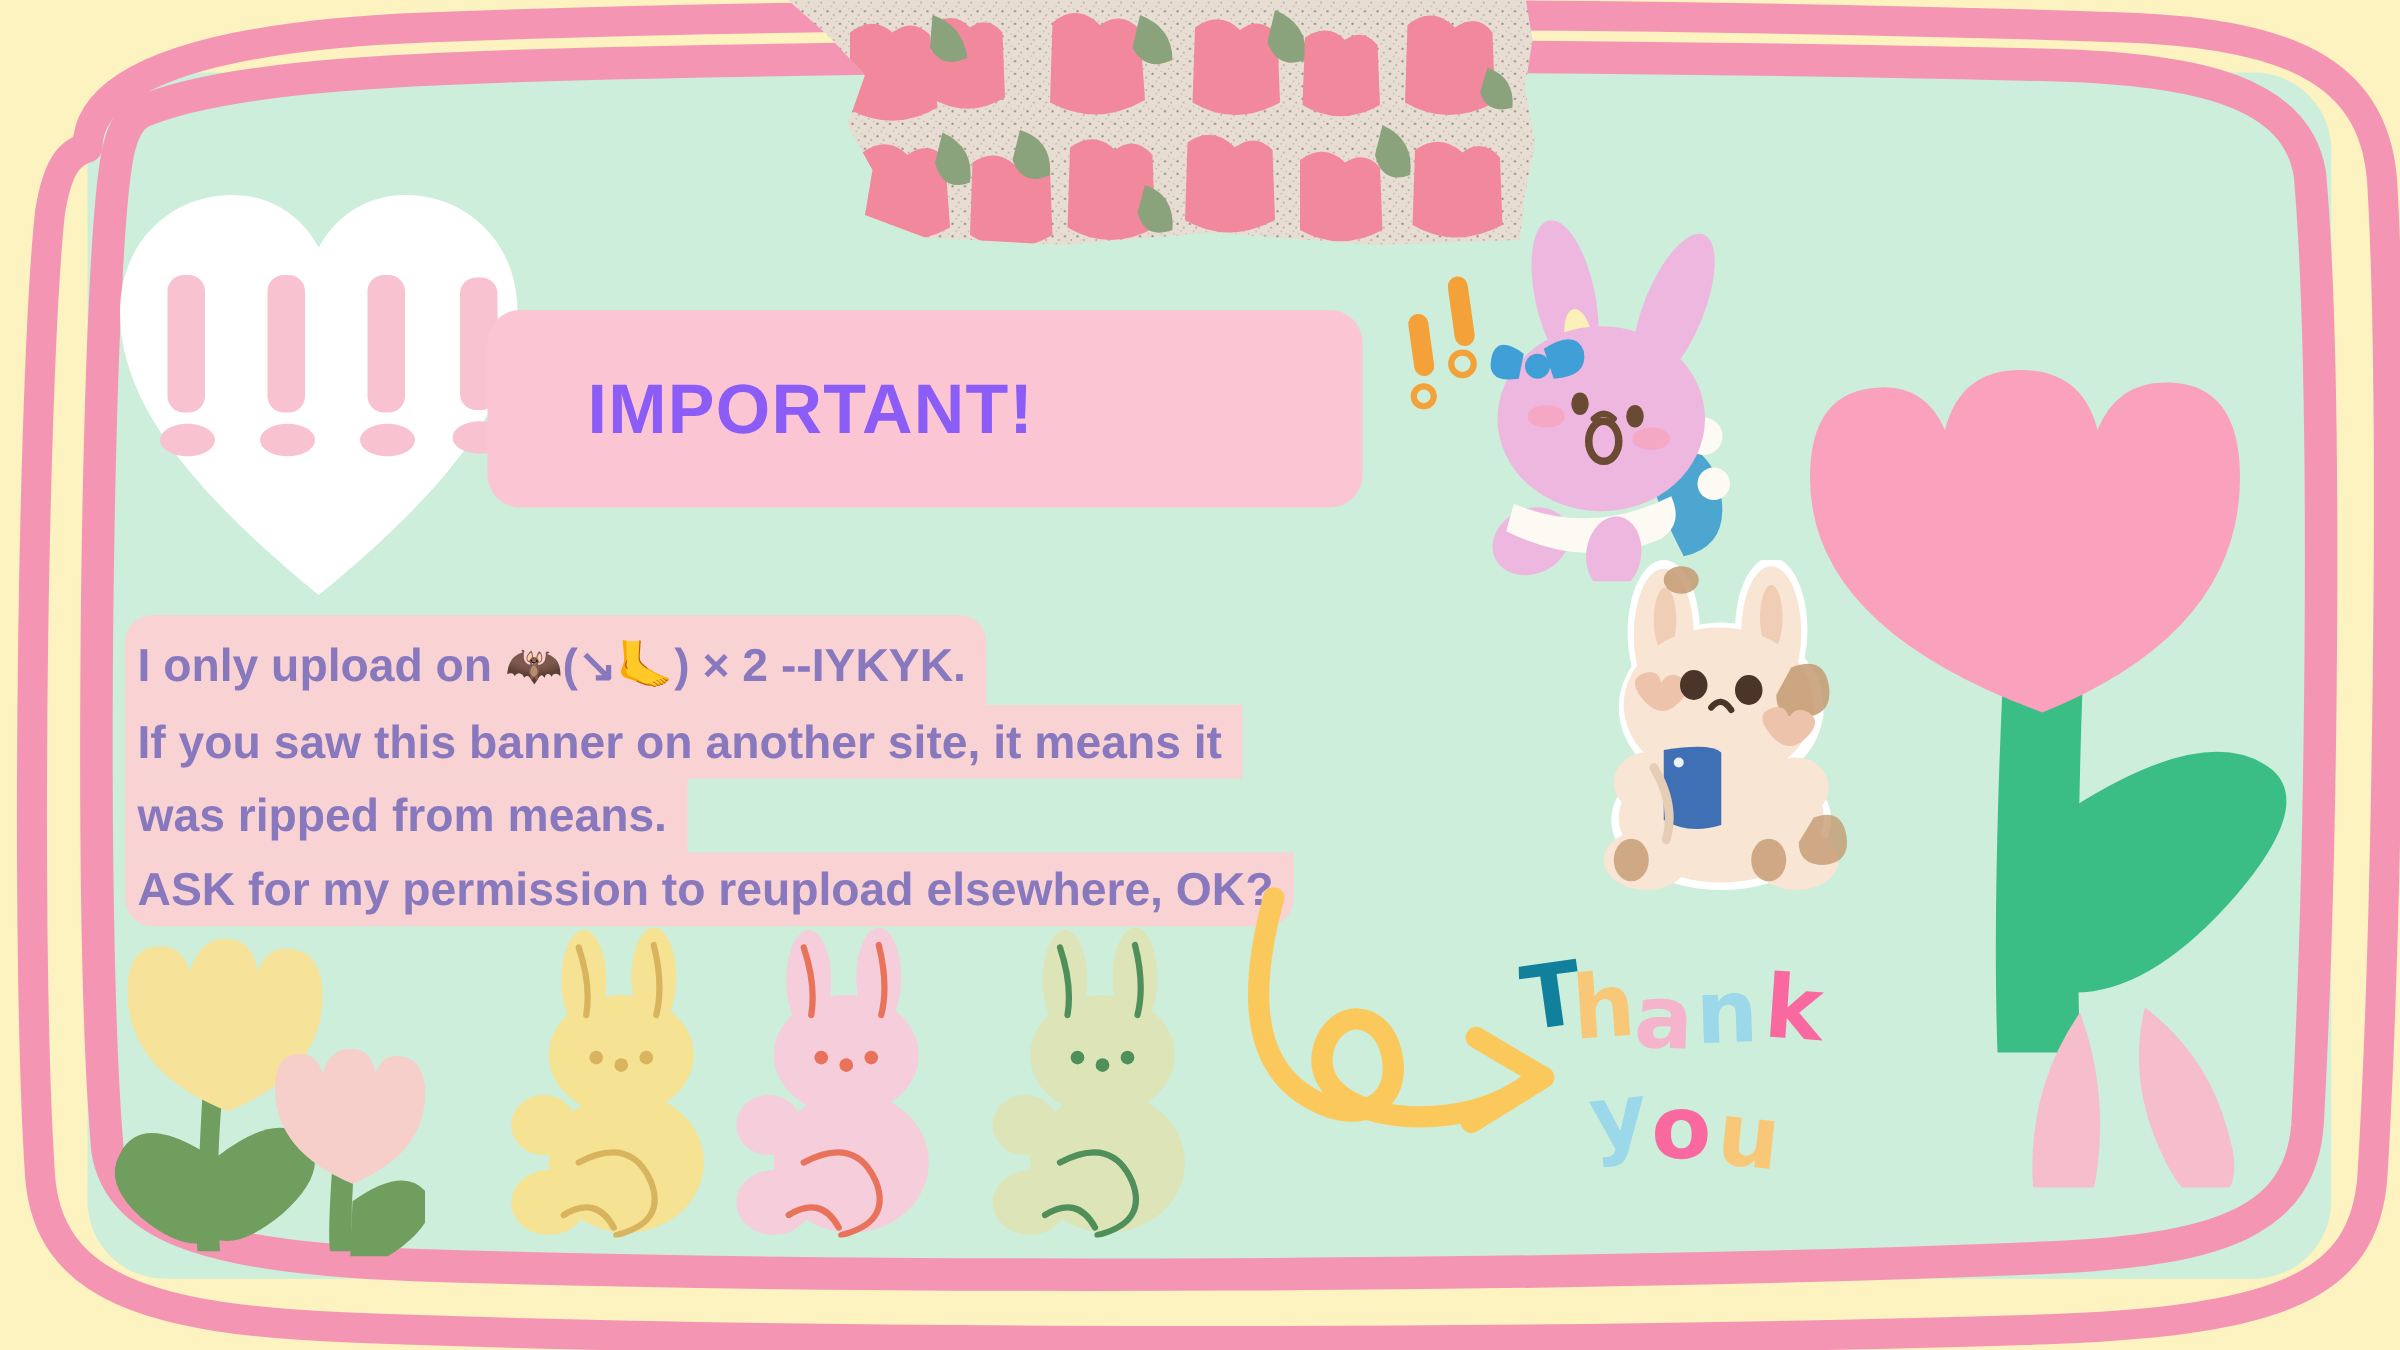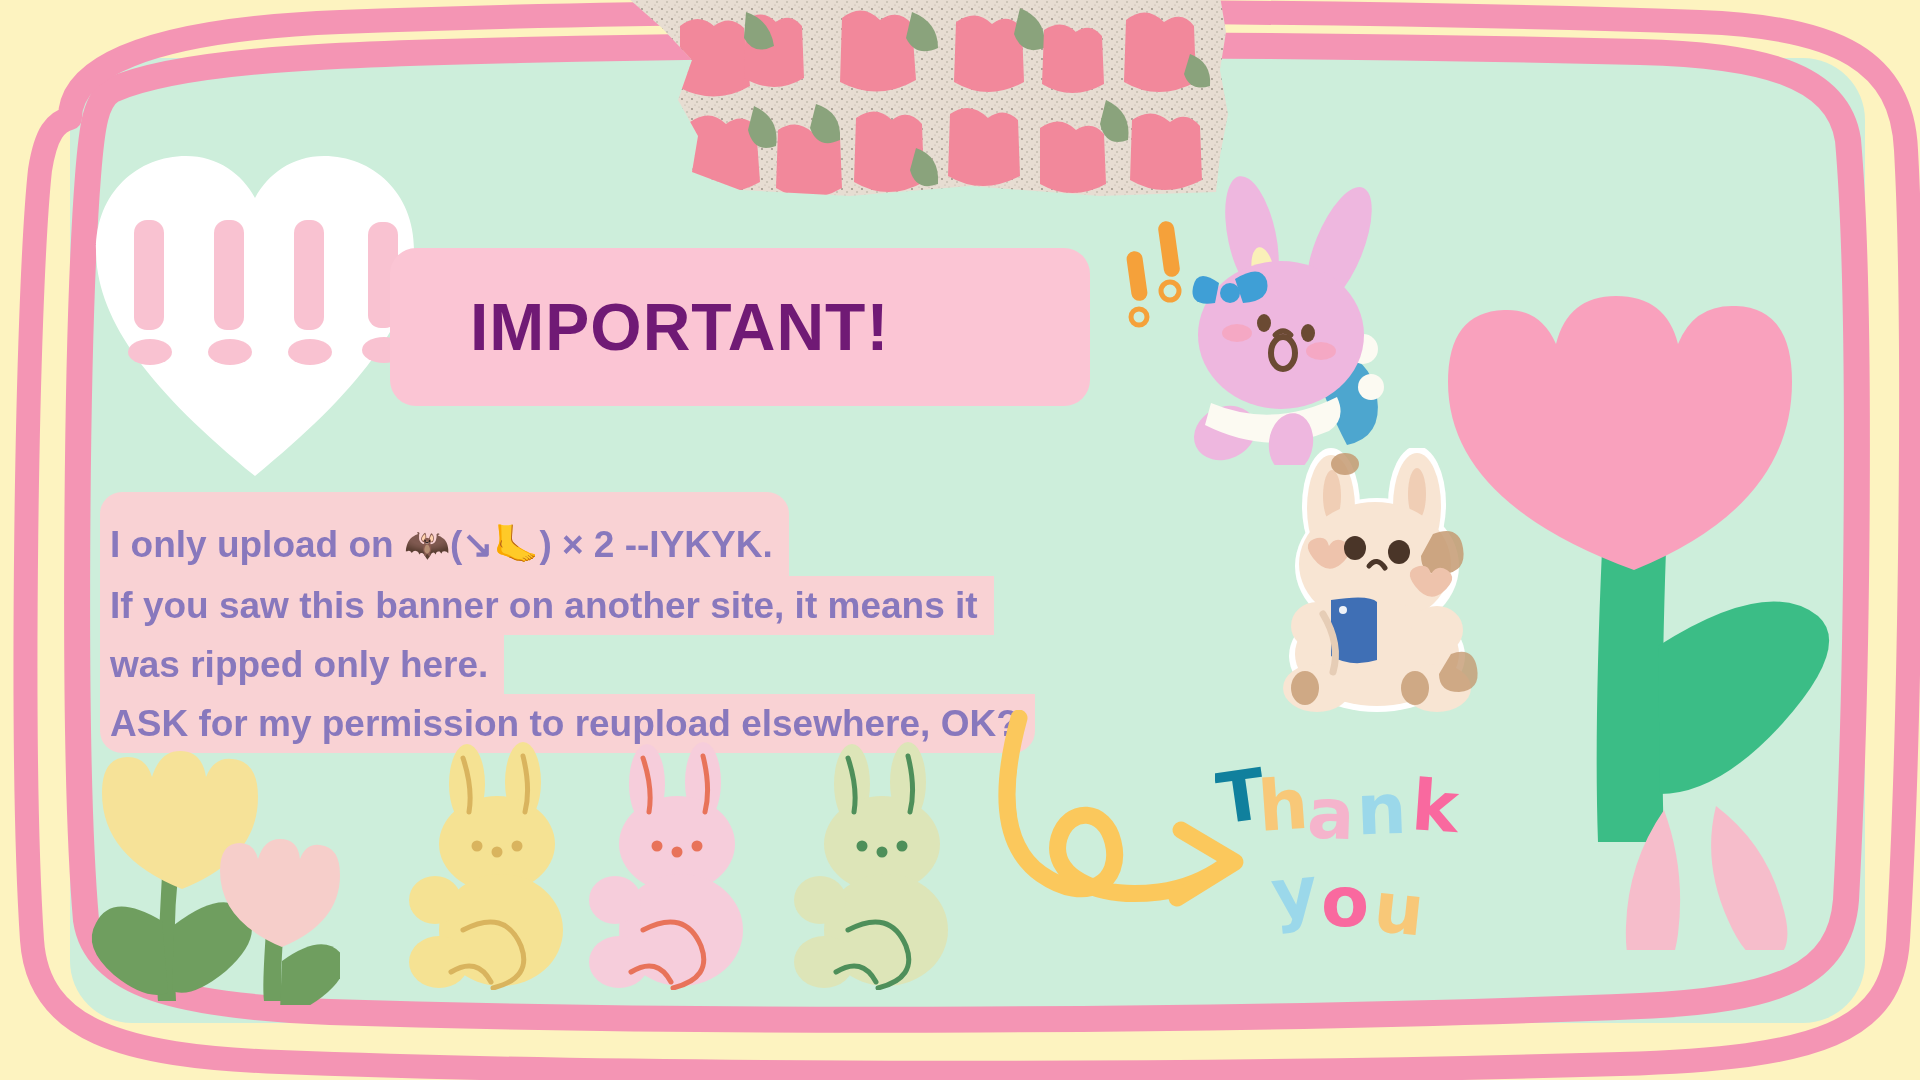--- a/index.html
+++ b/index.html
@@ -28,40 +28,40 @@
   
   .heart-wrap{position:absolute;left:90px;top:140px;width:330px;height:340px;}
 
   
   .imp-band{
     position:absolute;left:390px;top:248px;width:700px;height:158px;
     background:#fbc5d4;border-radius:26px;
   }
   .imp-text{
     position:absolute;left:470px;top:268px;width:640px;height:120px;
-    font-size:66px;font-weight:bold;letter-spacing:1px;
-    color:#701a75;line-height:118px;
+    font-size:56px;font-weight:bold;letter-spacing:1px;
+    color:#8b5cf6;line-height:118px;
     font-family:"Liberation Sans", sans-serif;
   }
 
   
   .body-block{
     position:absolute;left:100px;top:492px;width:1140px;
   }
   .body-line{
     display:block;width:max-content;max-width:1120px;
     background:#f9d2d4;
     color:#8878bd;
     font-size:37px;font-weight:bold;
     line-height:59px;
     padding:0 16px 0 10px;
     white-space:pre;
     font-family:"Liberation Sans", sans-serif;
   }
-  .body-line.l1{border-radius:22px 22px 0 0;padding-top:22px;line-height:62px;}
+  .body-line.l1{border-radius:22px 22px 0 0;padding-top:10px;line-height:62px;}
   .body-line.l4{border-radius:0 0 22px 22px;}
   .body-line.l2{border-top-right-radius:0;}
 
   
   .nosel{user-select:none;}
 </style>
 </head>
 <body>
 
 <div id="stage">
@@ -143,21 +143,21 @@
       </g>
     </svg>
   </div>
 
   <div class="imp-band"></div>
   <div class="imp-text nosel">IMPORTANT!</div>
 
   <div class="body-block">
     <span class="body-line l1">I only upload on 🦇(↘🦶) × 2 --IYKYK.</span>
     <span class="body-line l2">If you saw this banner on another site, it means it</span>
-    <span class="body-line l3">was ripped only here.</span>
+    <span class="body-line l3">was ripped from means.</span>
     <span class="body-line l4">ASK for my permission to reupload elsewhere, OK?</span>
   </div>
 
   <svg class="abs" style="left:1115px;top:175px;" width="300" height="290" viewBox="0 0 300 290">
 
     <g fill="#f5a13a">
       <rect x="46" y="46" width="16" height="56" rx="8" transform="rotate(-8 54 74)"></rect>
       <circle cx="55" cy="116" r="9" fill="none" stroke="#f5a13a" stroke-width="5"></circle>
       <rect x="14" y="76" width="16" height="50" rx="8" transform="rotate(-8 22 101)"></rect>
       <circle cx="24" cy="142" r="8" fill="none" stroke="#f5a13a" stroke-width="5"></circle>

